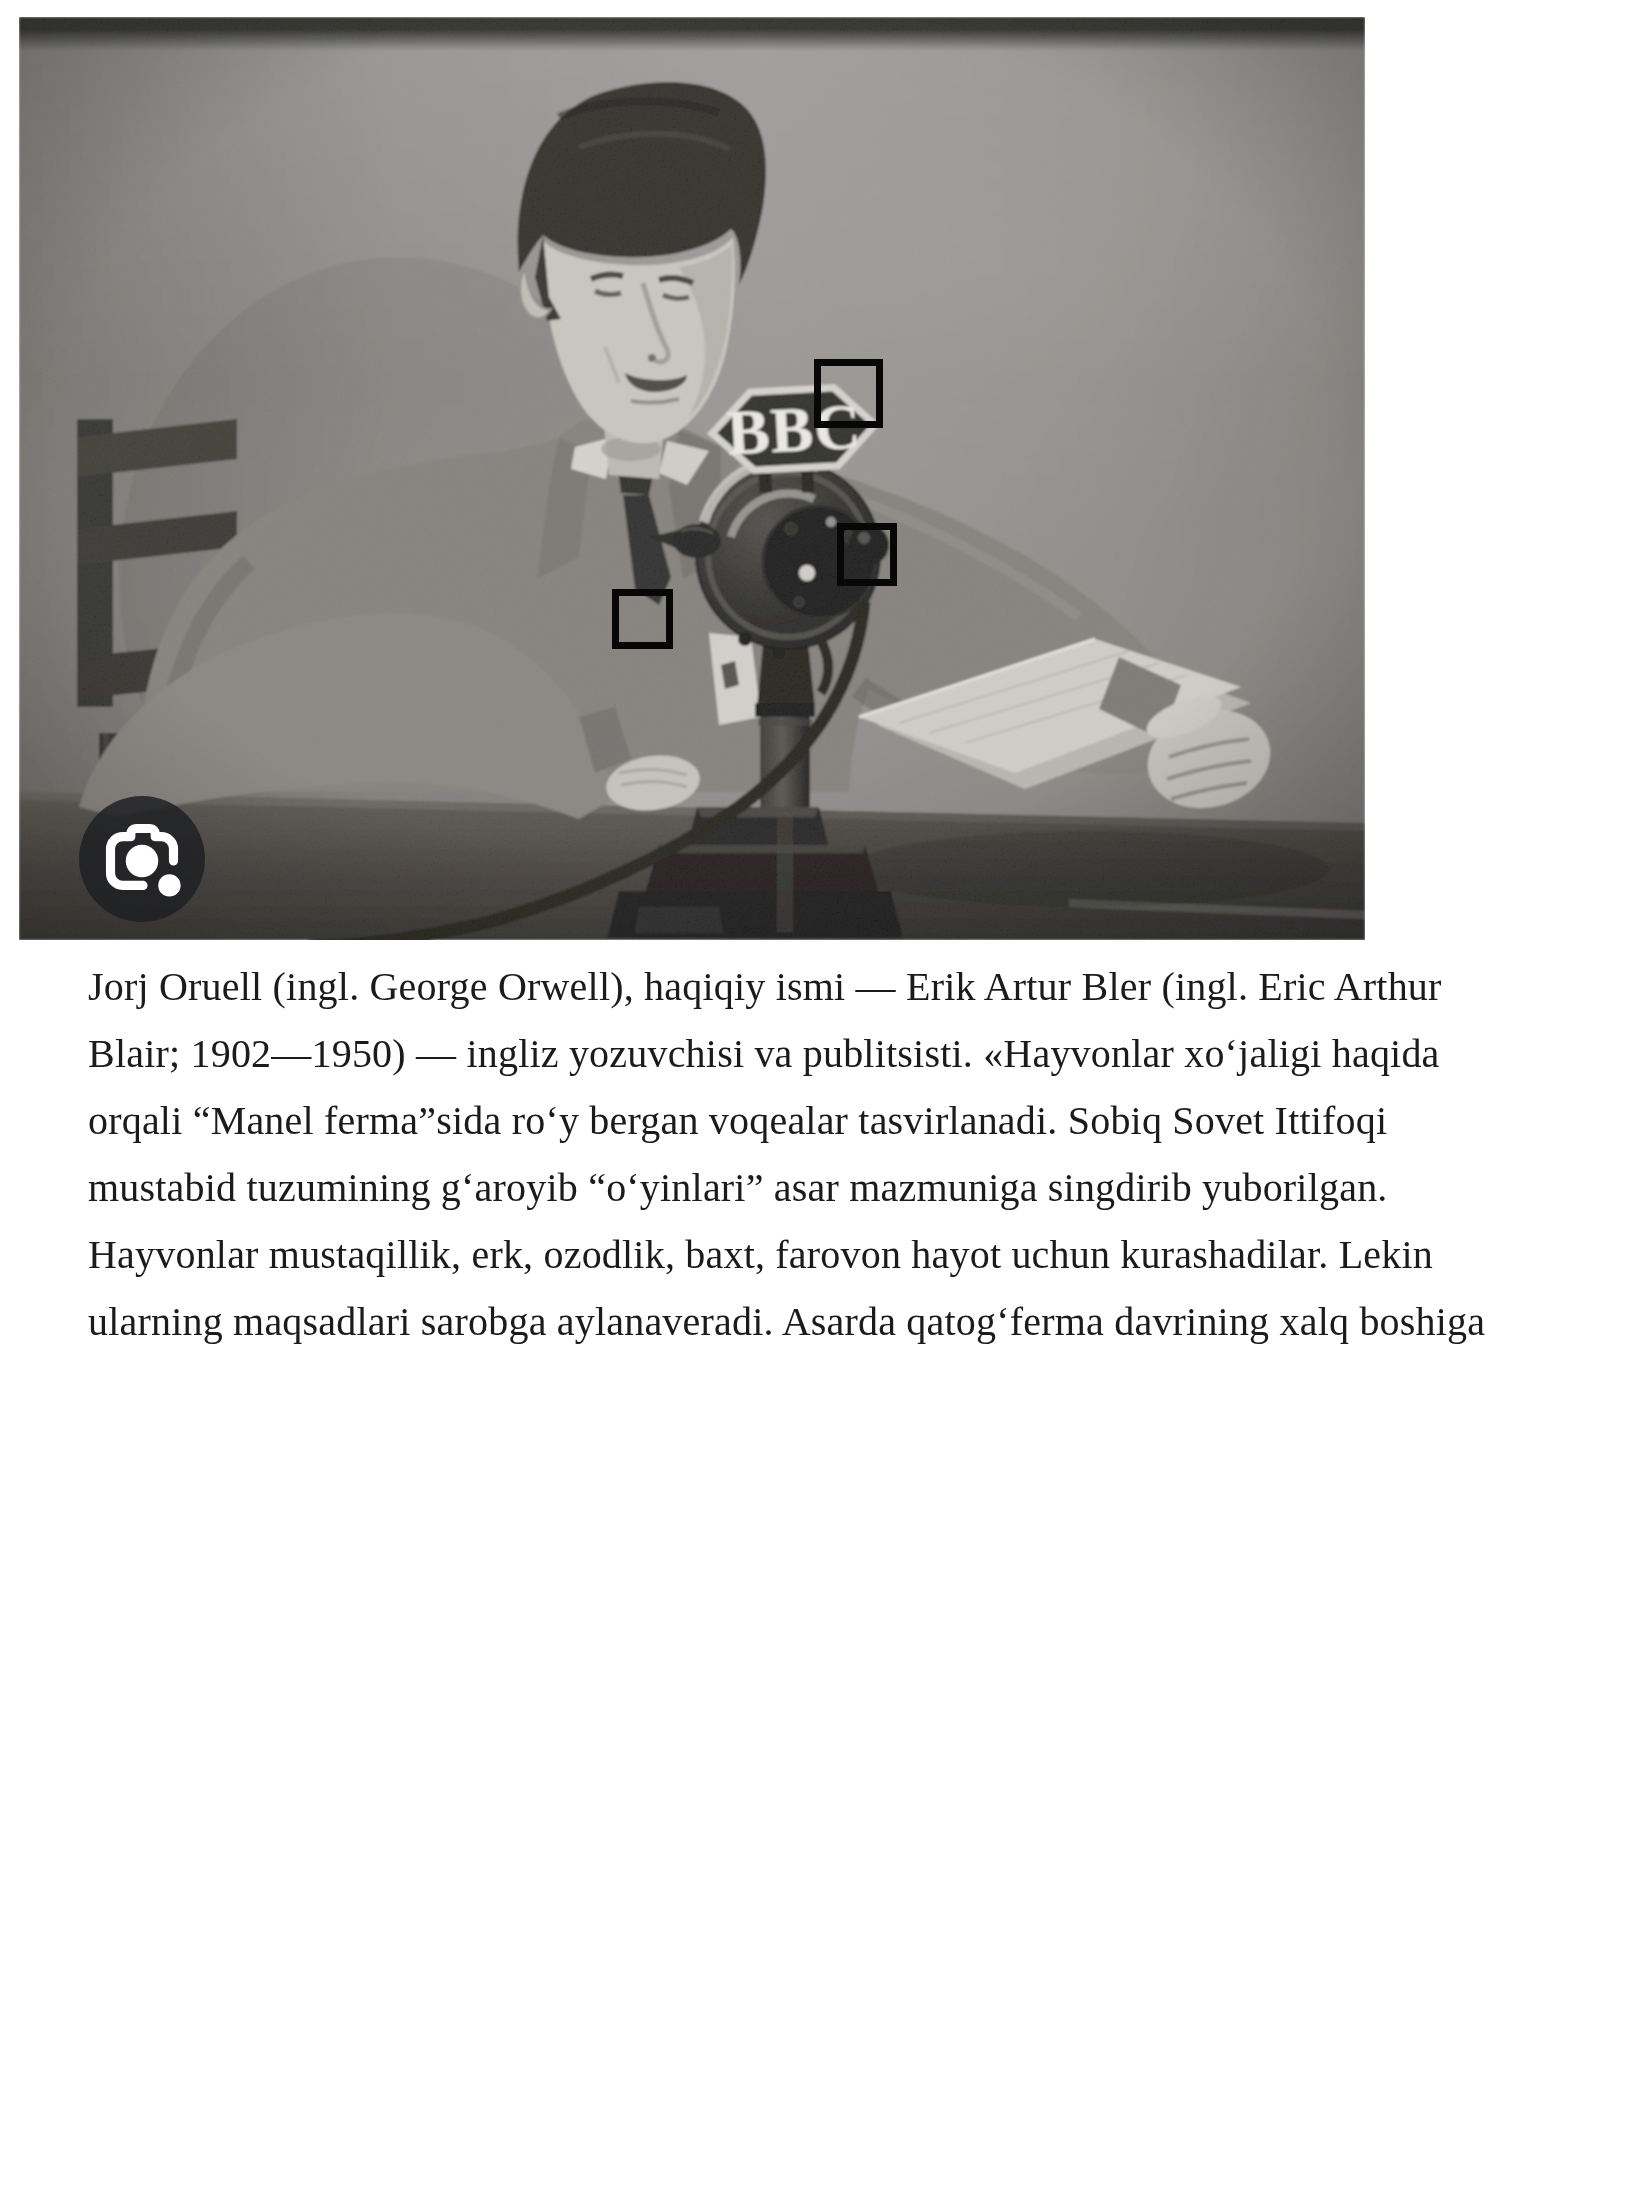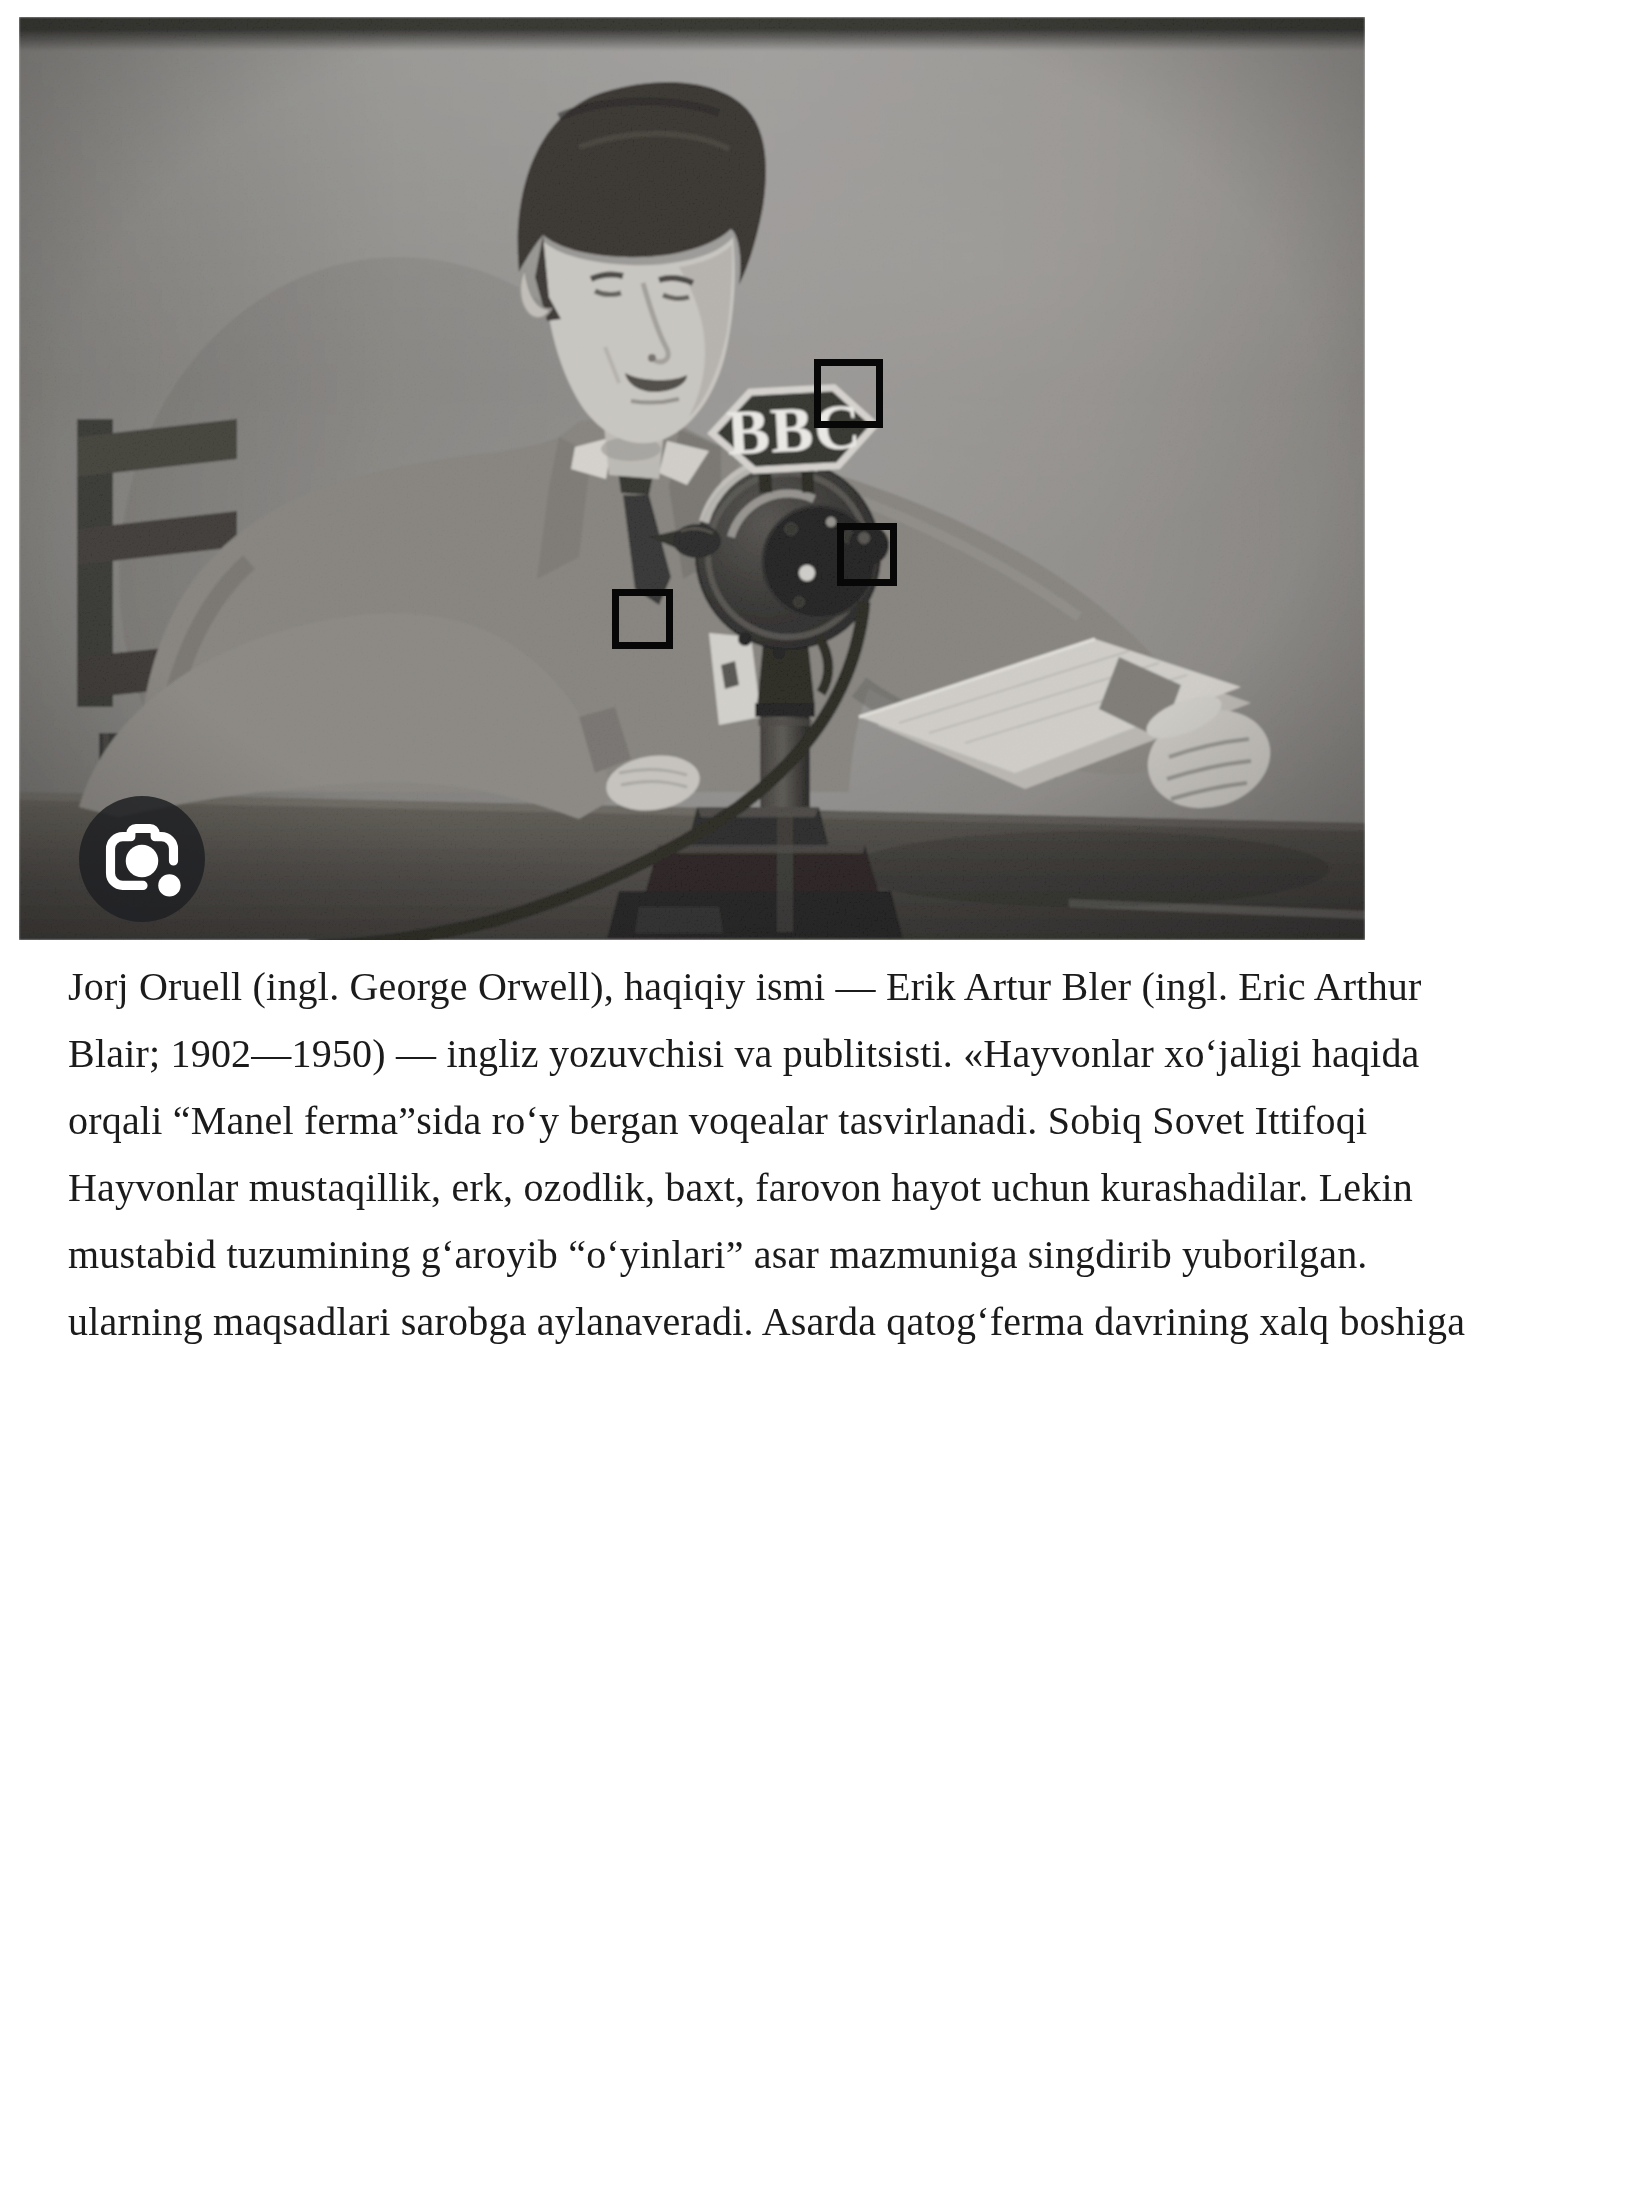--- a/index.html
+++ b/index.html
@@ -19,21 +19,21 @@
     position:absolute;
     border:7px solid #070707;
     box-sizing:border-box;
     background:transparent;
   }
   .lens{
     position:absolute;left:58px;top:777px;width:130px;height:130px;
     cursor:pointer;
   }
   .article{
-    position:absolute;left:68px;top:953px;width:1530px;
+    position:absolute;left:88px;top:953px;width:1530px;
     font-size:40px;line-height:67px;
     color:#1b1b1b;
     letter-spacing:0.2px;
   }
   .article .line{white-space:nowrap;}
 </style>
 </head>
 <body>
 
 <div class="photo">
@@ -277,17 +277,17 @@
   </div>
 </div>
 
 <div class="article">
   <div>
     <div class="line">Jorj Oruell (ingl. George Orwell), haqiqiy ismi — Erik Artur Bler (ingl. Eric Arthur</div>
     <div class="line">Blair; 1902—1950) — ingliz yozuvchisi va publitsisti. «Hayvonlar xo‘jaligi haqida</div>
   </div>
   <div>
     <div class="line">orqali “Manel ferma”sida ro‘y bergan voqealar tasvirlanadi. Sobiq Sovet Ittifoqi</div>
+    <div class="line">mustabid tuzumining g‘aroyib “o‘yinlari” asar mazmuniga singdirib yuborilgan.</div>
     <div class="line">Hayvonlar mustaqillik, erk, ozodlik, baxt, farovon hayot uchun kurashadilar. Lekin</div>
-    <div class="line">mustabid tuzumining g‘aroyib “o‘yinlari” asar mazmuniga singdirib yuborilgan.</div>
     <div class="line">ularning maqsadlari sarobga aylanaveradi. Asarda qatog‘ferma davrining xalq boshiga</div>
   </div>
 </div>
 
 </body></html>

